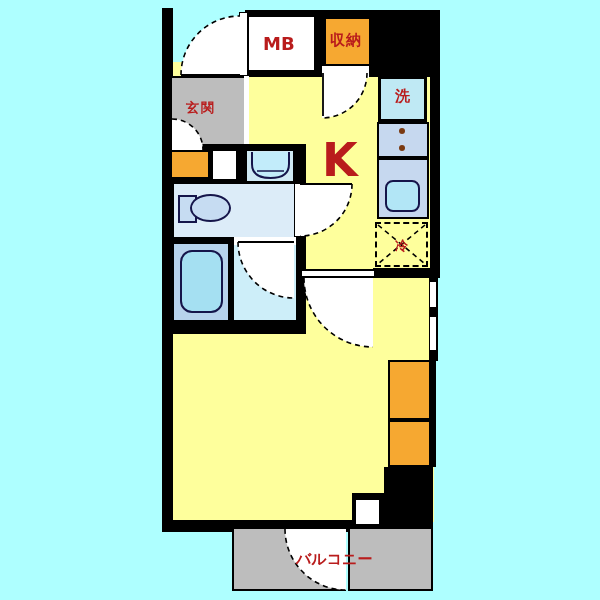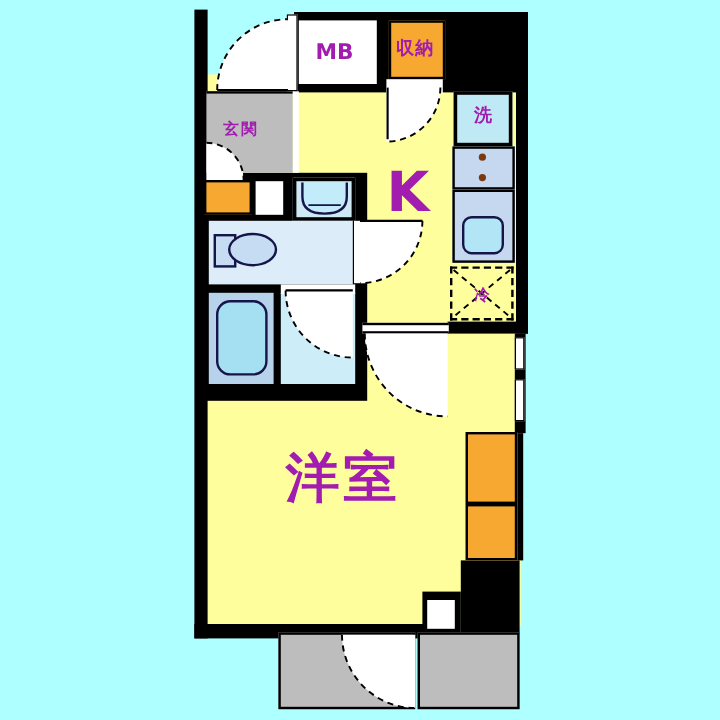--- a/index.html
+++ b/index.html
@@ -4,21 +4,21 @@
 <style>
   html,body{margin:0;padding:0;background:#aeffff;}
   #plan{position:relative;width:600px;height:600px;background:#aeffff;overflow:hidden;
         font-family:"DejaVu Sans","Liberation Sans",sans-serif;}
   .abs{position:absolute;box-sizing:border-box;}
   .wall{background:#000;}
   .yellow{background:#feff9c;}
   .orange{background:#f6a831;border:2px solid #000;}
   .gray{background:#bdbdbd;}
   .white{background:#fff;}
-  .lbl{color:#a21caf;font-weight:bold;white-space:nowrap;}
+  .lbl{color:#b91c1c;font-weight:bold;white-space:nowrap;}
   svg.overlay{position:absolute;left:0;top:0;width:600px;height:600px;}
   .doorfill{fill:#fff;stroke:none;}
   .doorarc{fill:none;stroke:#000;stroke-width:1.6;stroke-dasharray:5 4;}
   .doorline{fill:none;stroke:#000;stroke-width:1.8;}
 </style>
 </head>
 <body>
 
 <div id="plan">
 
@@ -107,15 +107,15 @@
 
     <path class="doorarc" d="M378 225 L425 264 M425 225 L378 264"></path>
   </svg>
 
   <div class="abs lbl" style="left:186px;top:99px;font-size:13px;letter-spacing:2px;">玄関</div>
   <div class="abs lbl" style="left:263px;top:33px;font-size:18px;">MB</div>
   <div class="abs lbl" style="left:330px;top:31px;font-size:15px;letter-spacing:1px;">収納</div>
   <div class="abs lbl" style="left:395px;top:87px;font-size:15px;">洗</div>
   <div class="abs lbl" style="left:322px;top:133px;font-size:46px;">K</div>
   <div class="abs lbl" style="left:395px;top:237px;font-size:13px;">冷</div>
-  <div class="abs lbl" style="left:238px;top:368px;font-size:45px;letter-spacing:3px;">洋室</div>
+  <div class="abs lbl" style="left:296px;top:550px;font-size:15px;">バルコニー</div>
 
 </div>
 
 </body></html>

